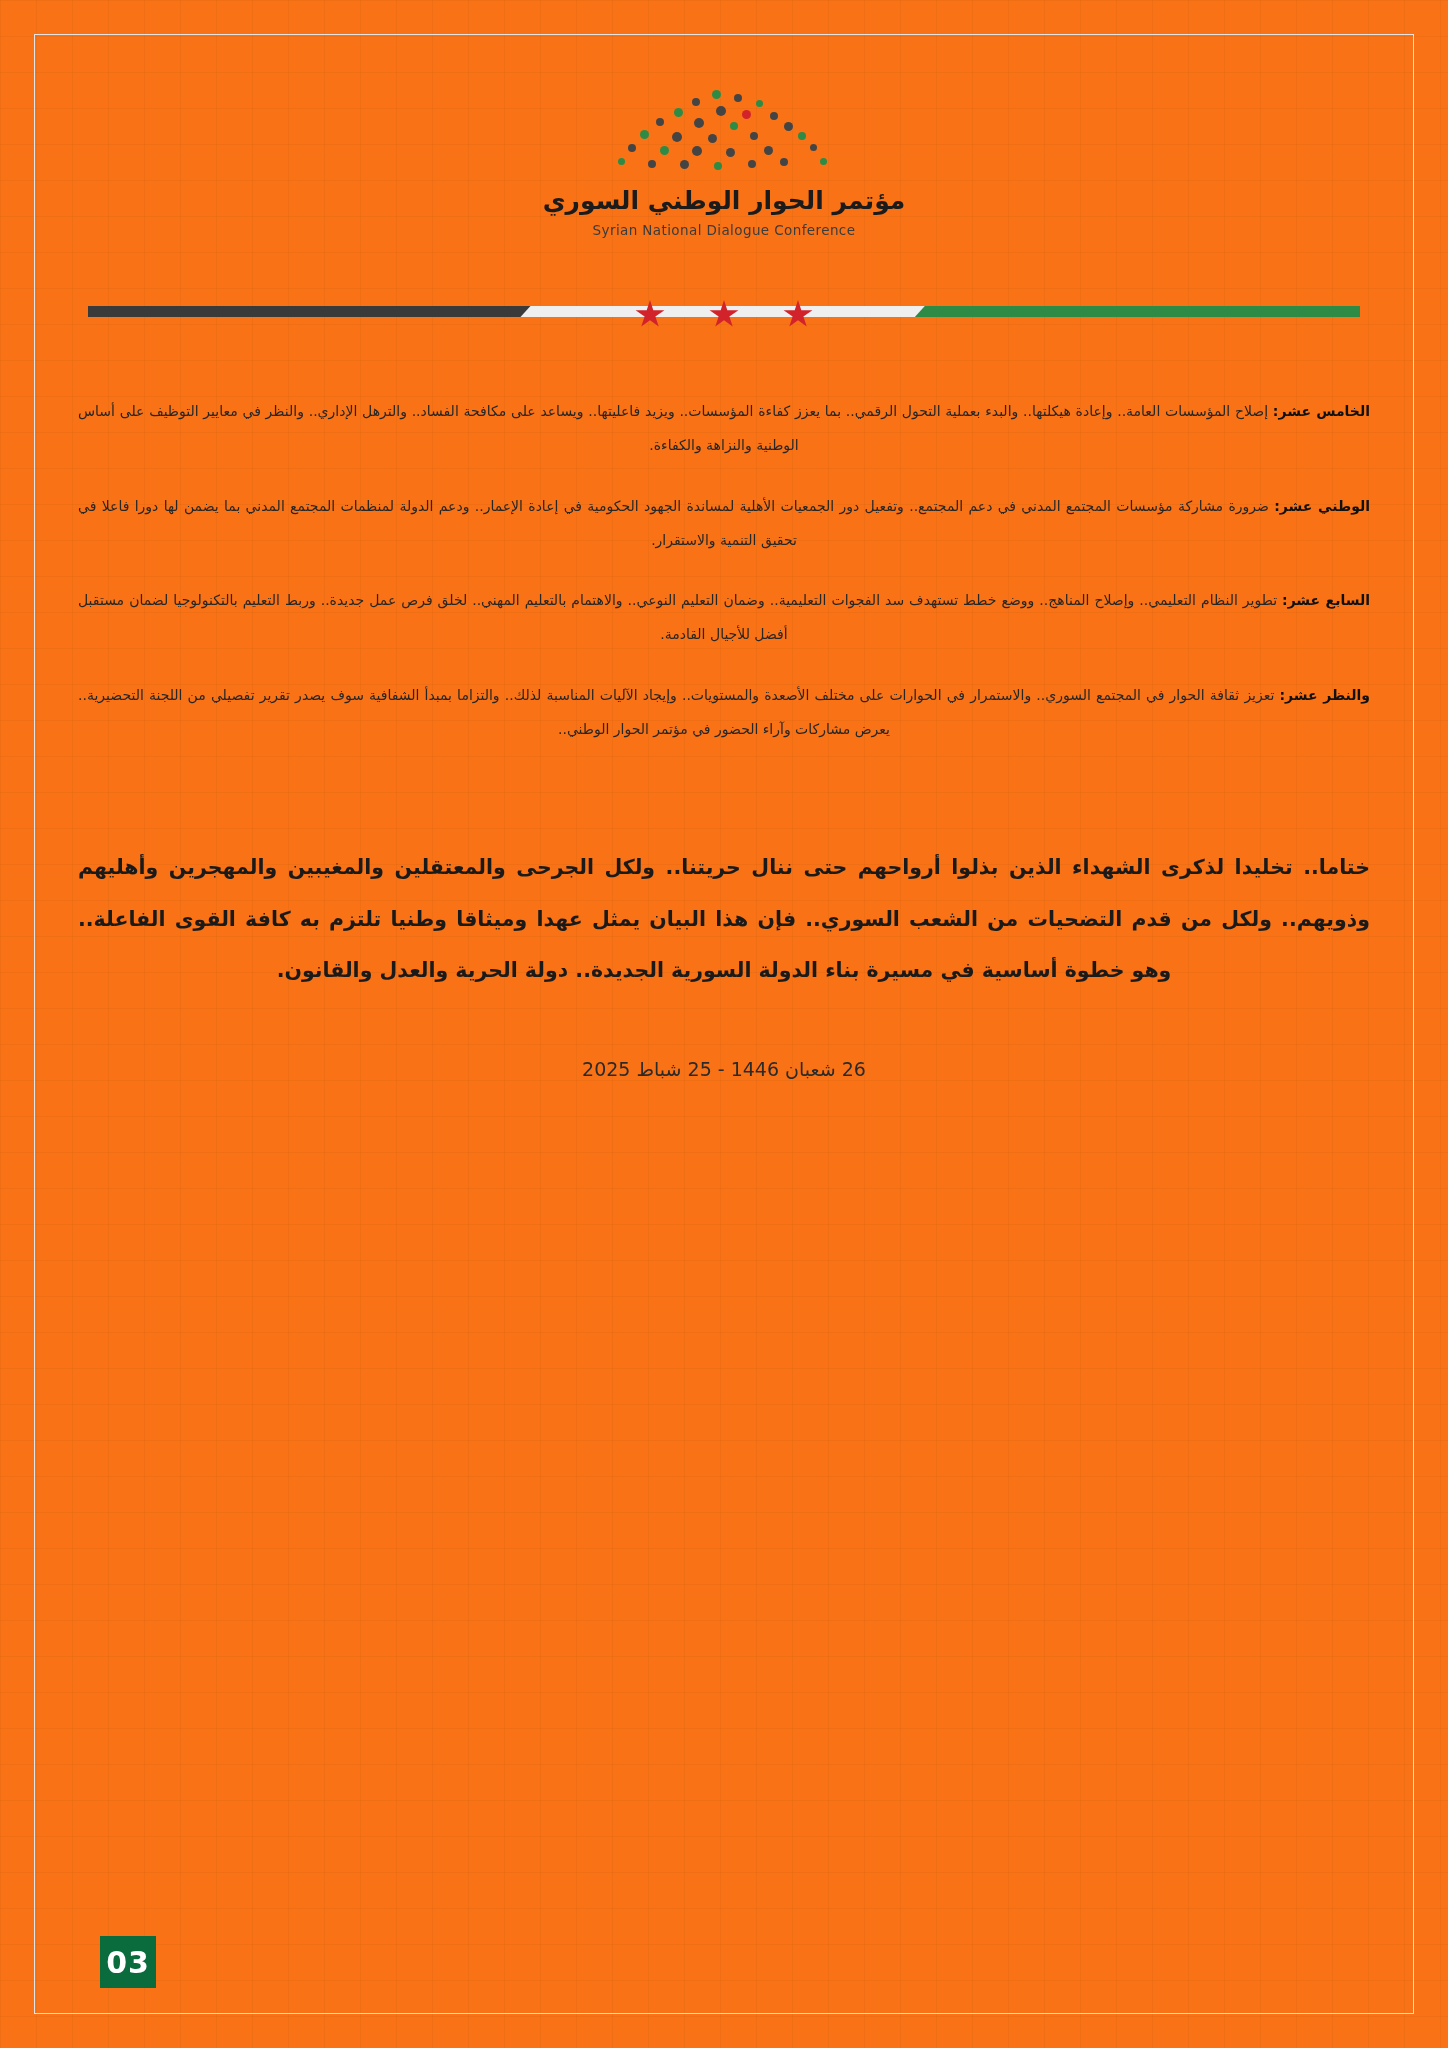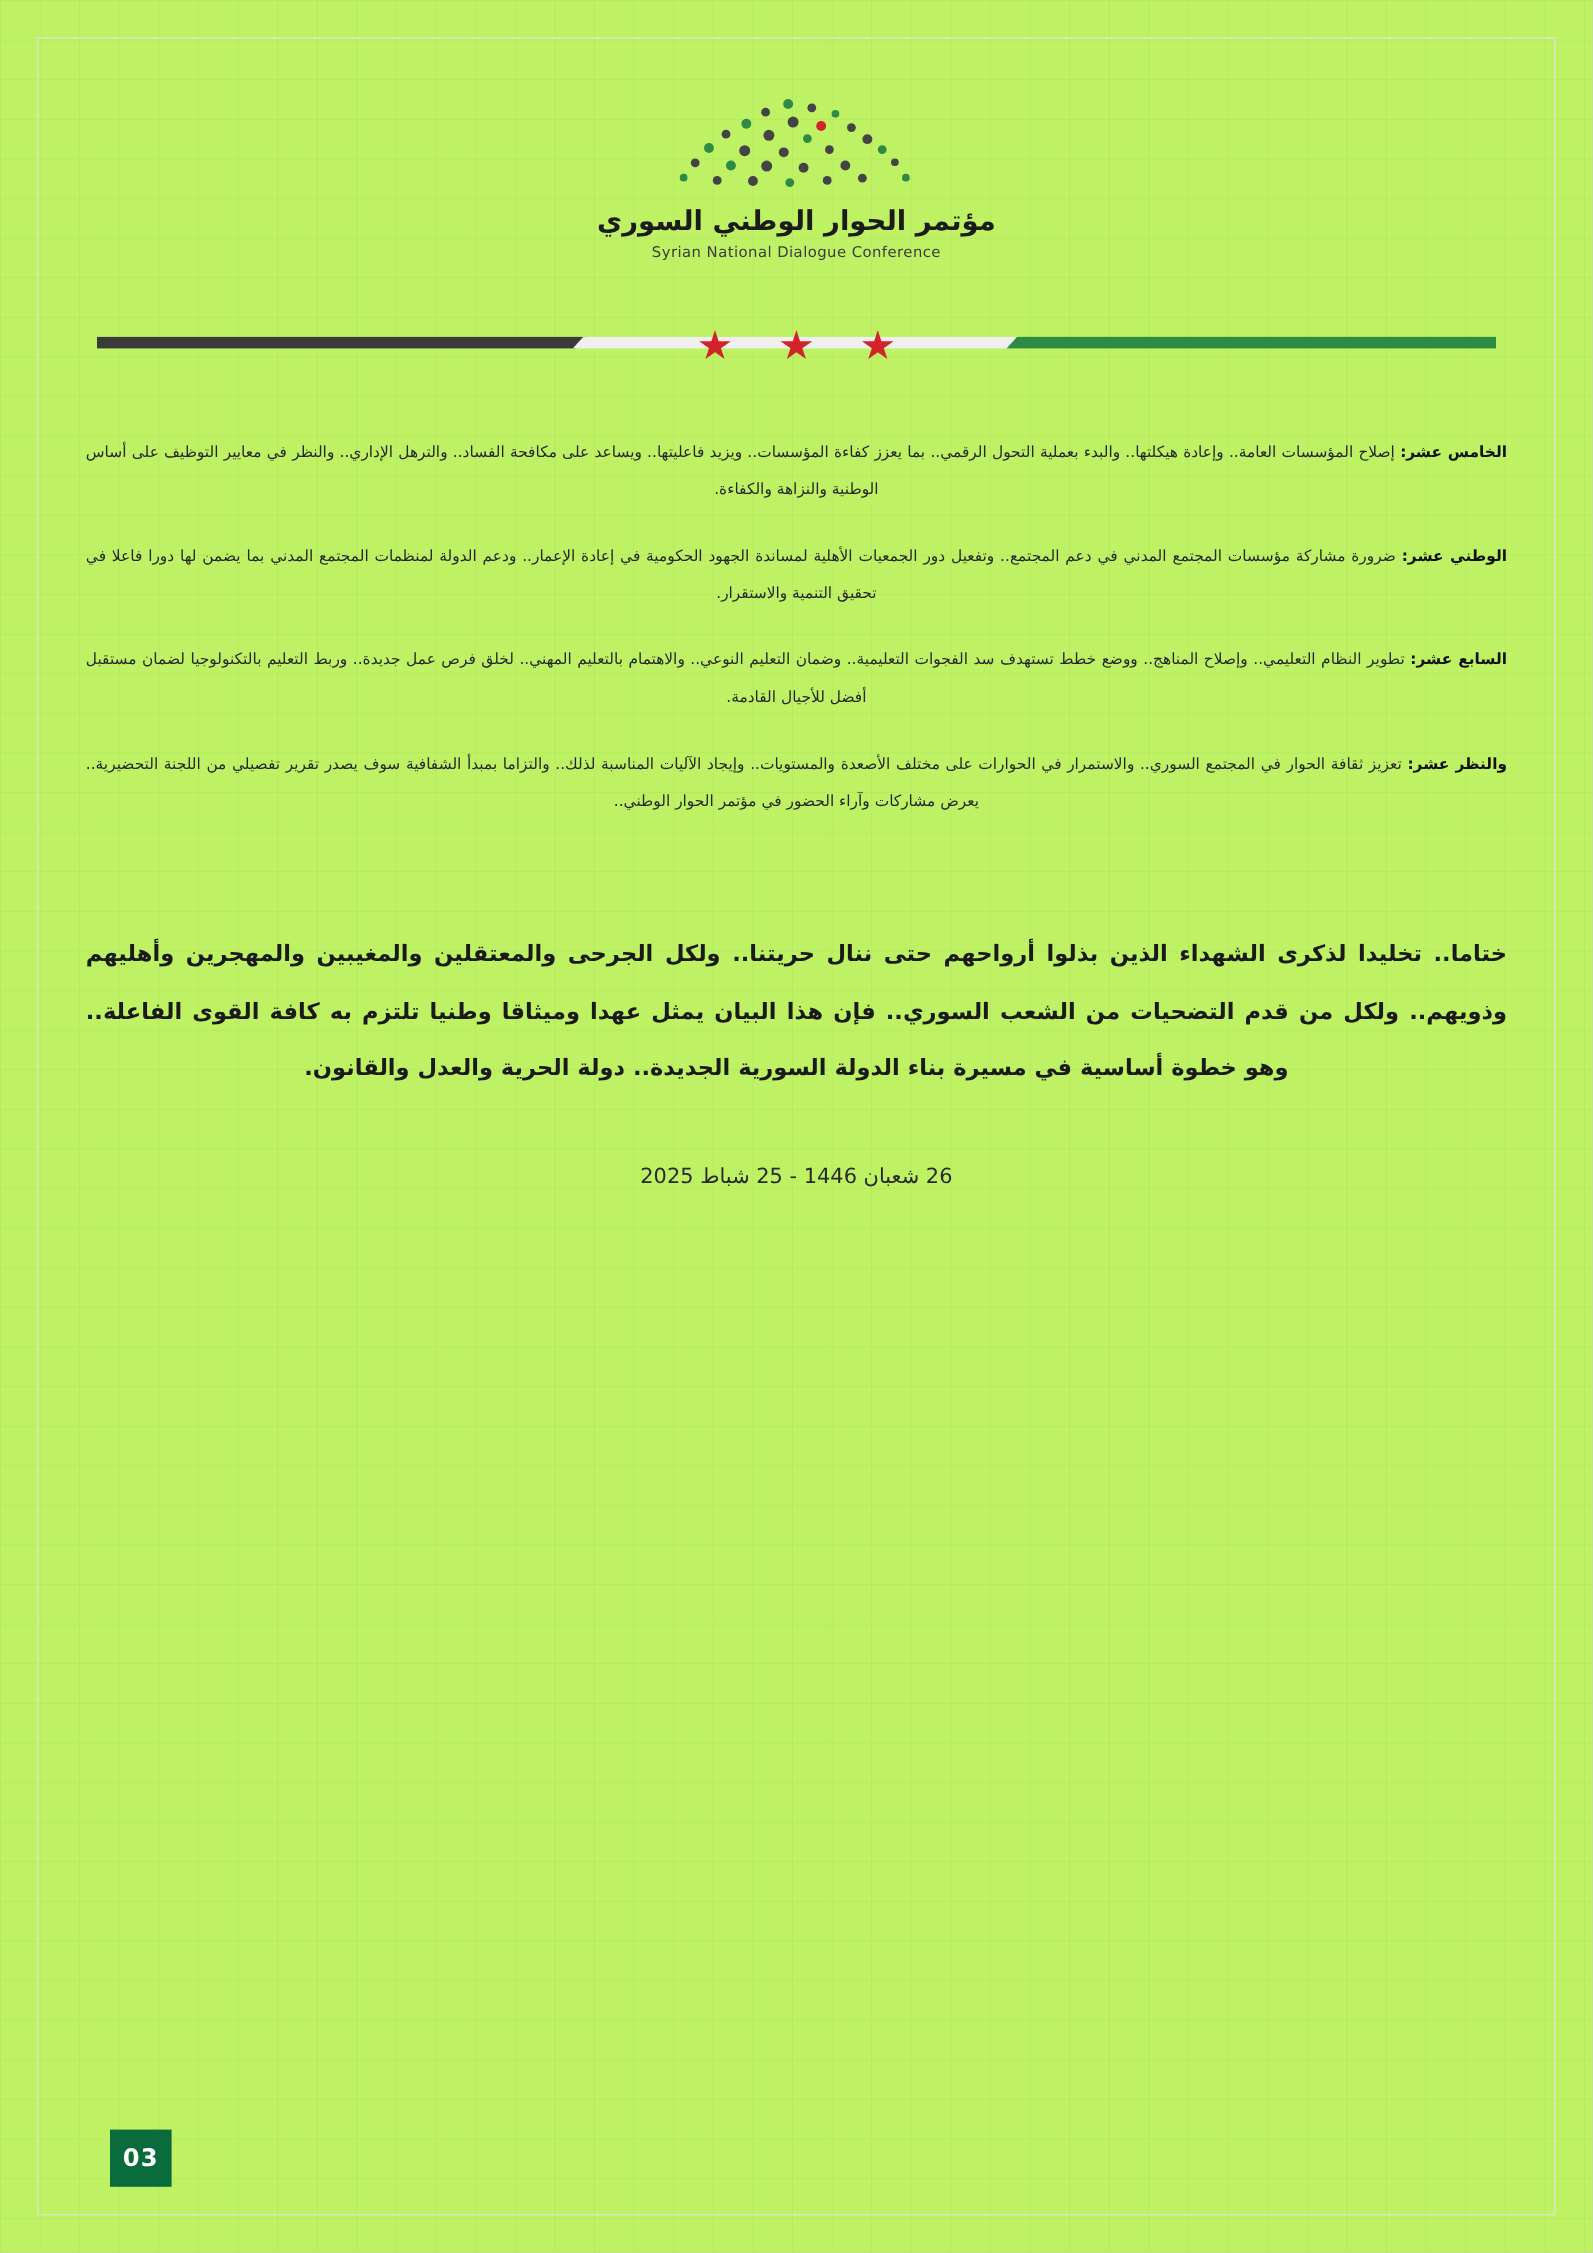--- a/index.html
+++ b/index.html
@@ -5,21 +5,21 @@
   html, body {
     margin: 0;
     padding: 0;
     background: #c9c9c9;
   }
   .page {
     position: relative;
     width: 1448px;
     height: 2048px;
     margin: 0 auto;
-    background: #bef264;
+    background: #f97316;
     overflow: hidden;
     font-family: "DejaVu Sans", "Liberation Sans", sans-serif;
   }
   
   .grid-bg {
     position: absolute;
     inset: 0;
     background-image:
       linear-gradient(to right, rgba(0,0,0,0.035) 1px, transparent 1px),
       linear-gradient(to bottom, rgba(0,0,0,0.035) 1px, transparent 1px);
@@ -161,21 +161,21 @@
 
   
   .page-num {
     position: absolute;
     left: 100px;
     bottom: 60px;
     width: 56px;
     height: 52px;
     background: #0a6b3d;
     color: #ffffff;
-    font-size: 22px;
+    font-size: 30px;
     font-weight: bold;
     display: flex;
     align-items: center;
     justify-content: center;
     letter-spacing: 1px;
   }
 </style>
 </head>
 <body>
 

